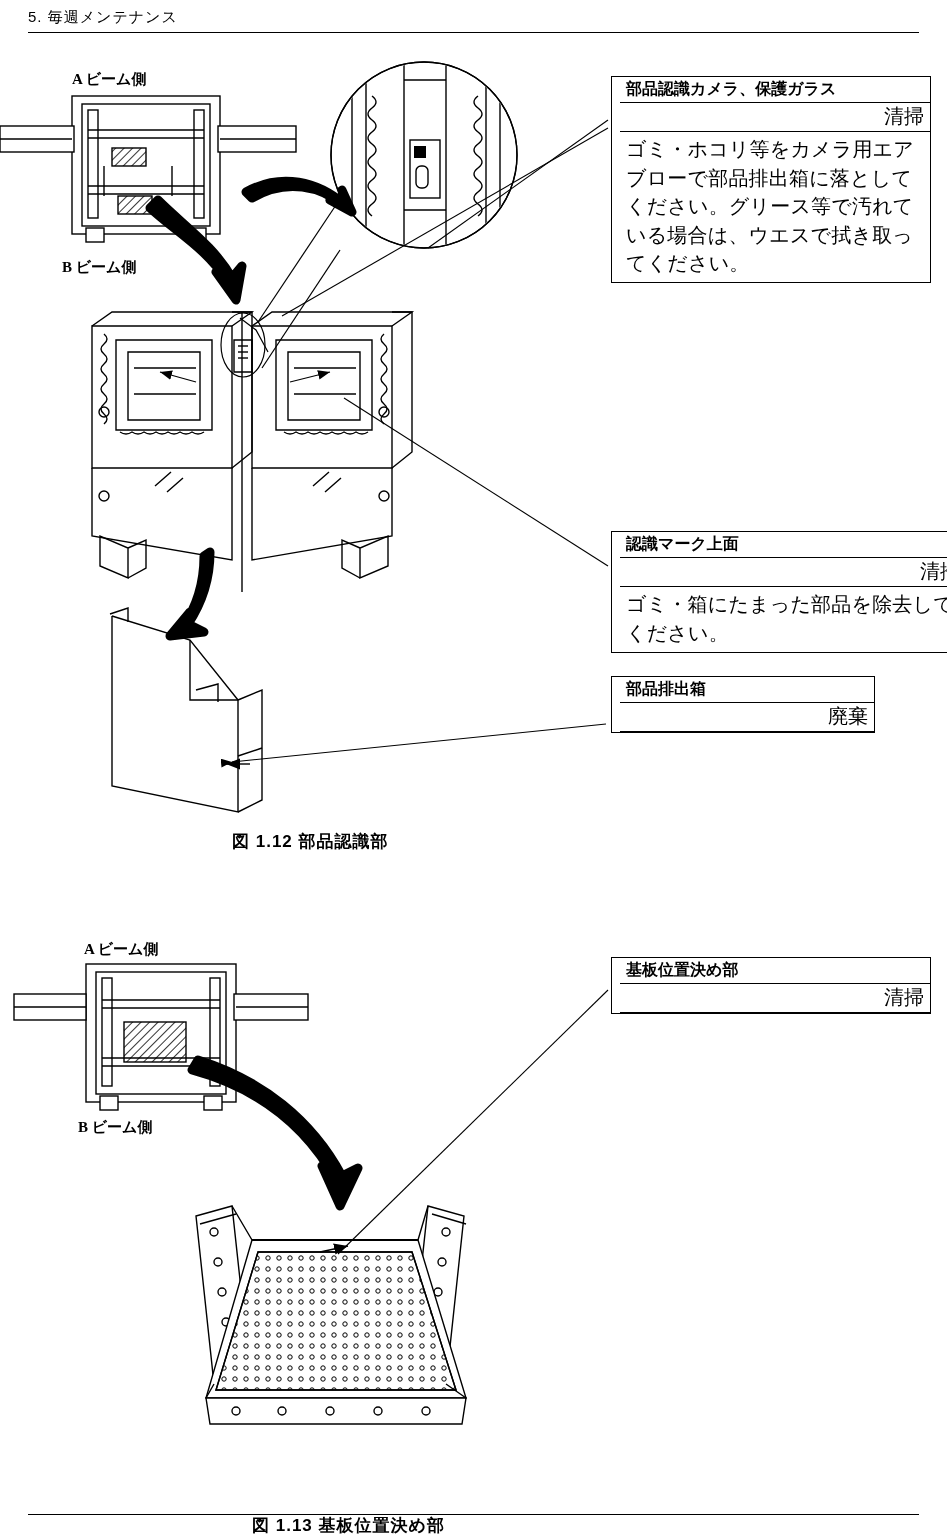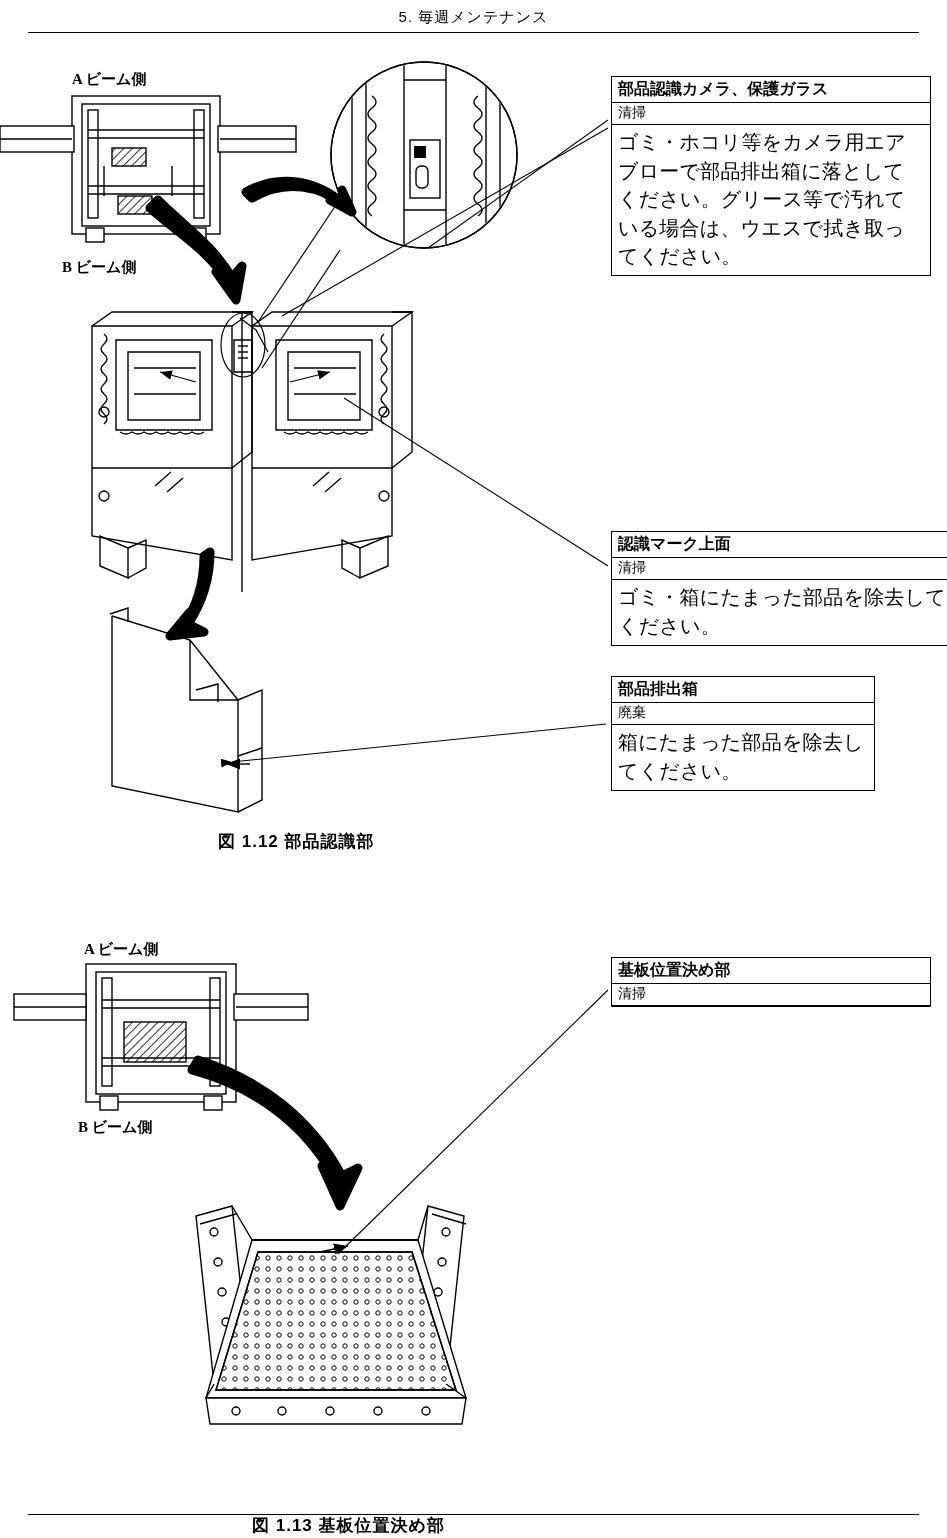--- a/index.html
+++ b/index.html
@@ -18,21 +18,21 @@
     overflow: hidden;
     background: #ffffff;
   }
 
   
   .header {
     position: absolute;
     left: 28px;
     top: 8px;
     width: 891px;
-    text-align: center;
+    text-align: left;
     font-size: 15px;
     letter-spacing: 1px;
     font-family: "Liberation Sans", sans-serif;
   }
   .header-rule {
     position: absolute;
     left: 28px;
     top: 32px;
     width: 891px;
     height: 1px;
@@ -46,34 +46,36 @@
     height: 1px;
     background: #000;
   }
 
   
   .callout {
     position: absolute;
     border: 1px solid #000;
     background: #fff;
     box-sizing: border-box;
+    padding-left: 8px;
   }
   .callout .title {
     font-family: "Liberation Sans", sans-serif;
     font-weight: bold;
     font-size: 16px;
     padding: 3px 6px 4px 6px;
     border-bottom: 1px solid #000;
     line-height: 1.15;
   }
   .callout .action {
-    font-size: 14px;
+    font-size: 20px;
     padding: 2px 6px 3px 6px;
     border-bottom: 1px solid #000;
     line-height: 1.15;
+    text-align: right;
   }
   .callout .body {
     font-size: 20px;
     padding: 3px 6px 5px 6px;
     line-height: 1.42;
     letter-spacing: 0.2px;
   }
 
   #callout-camera { left: 611px; top: 76px; width: 320px; }
   #callout-mark   { left: 611px; top: 531px; width: 356px; }
@@ -81,21 +83,21 @@
   #callout-pcb    { left: 611px; top: 957px; width: 320px; }
 
   
   .caption {
     position: absolute;
     font-family: "Liberation Sans", sans-serif;
     font-weight: bold;
     font-size: 17px;
     letter-spacing: 1px;
   }
-  #caption-112 { left: 218px; top: 830px; }
+  #caption-112 { left: 232px; top: 830px; }
   #caption-113 { left: 252px; top: 1468px; margin-top: 46px; }
 
   
   .beamlabel {
     position: absolute;
     font-family: Liberation Serif, serif;
     font-weight: bold;
     font-size: 15px;
   }
   #label-a-1 { left: 72px; top: 70px; }
@@ -321,21 +323,20 @@
 
   <div class="callout" id="callout-mark">
     <div class="title">認識マーク上面</div>
     <div class="action">清掃</div>
     <div class="body">ゴミ・箱にたまった部品を除去してください。</div>
   </div>
 
   <div class="callout" id="callout-box">
     <div class="title">部品排出箱</div>
     <div class="action">廃棄</div>
-    <div class="body">箱にたまった部品を除去してください。</div>
   </div>
 
   <div class="callout" id="callout-pcb">
     <div class="title">基板位置決め部</div>
     <div class="action">清掃</div>
   </div>
 
   <div class="caption" id="caption-112">図 1.12  部品認識部</div>
   <div class="caption" id="caption-113">図 1.13  基板位置決め部</div>
 

